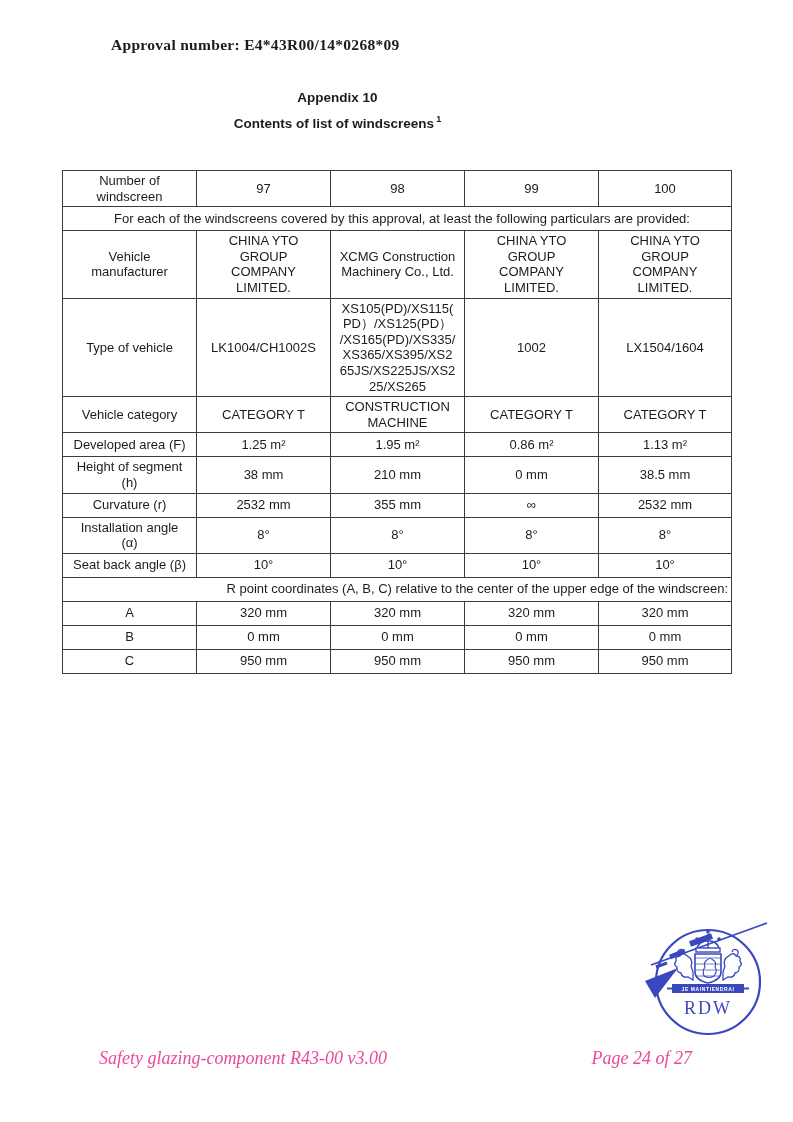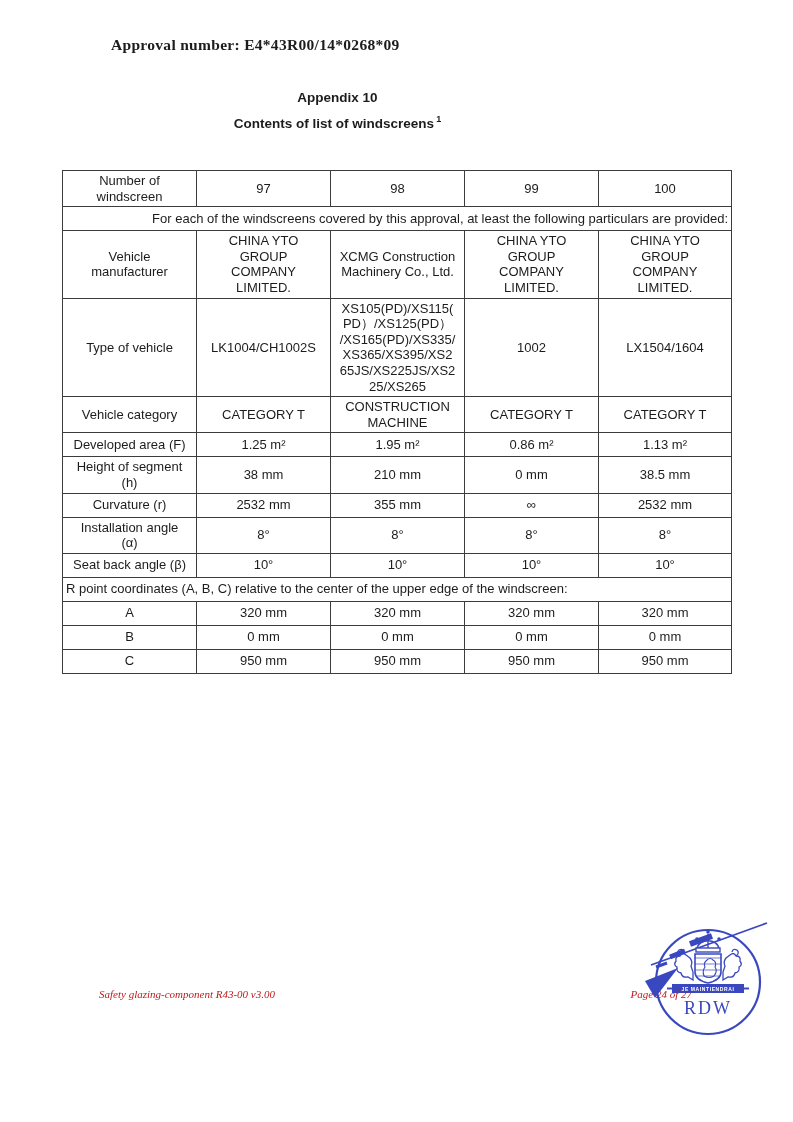--- a/index.html
+++ b/index.html
@@ -24,28 +24,28 @@
     border-collapse:collapse; table-layout:fixed;margin-top:22px;
   }
   table.wtable td {
     border:1px solid #3c3c3c;
     font-size:13px; line-height:1.2;
     text-align:center; vertical-align:middle;
     padding:2px 3px; white-space:pre-line;
     overflow:hidden;
   }
   table.wtable tr { height:24px; }
-  td.span-cell.align-left { text-align:right; padding-left:13px; }
-  td.span-cell.align-center { text-align:left; }
+  td.span-cell.align-left { text-align:center; padding-left:13px; }
+  td.span-cell.align-center { text-align:right; }
   .u { text-underline-offset:2px; }
 
   .footer-item {
-    position:absolute; top:988px;
+    position:absolute; top:1048px;
     font-family:"Liberation Serif", serif;
-    font-style:italic; font-size:11px; color:#b91c1c;
+    font-style:italic; font-size:18px; color:#ec4899;
   }
   .footer-left { left:99px; }
   .footer-right { right:101px; }
 
   .stamp { position:absolute; left:643px; top:918px; }
   .stamp text { font-family:"Liberation Serif", serif; }
   .stamp .motto-text { font-family:"Liberation Sans", sans-serif; }
 </style>
 </head>
 <body>

